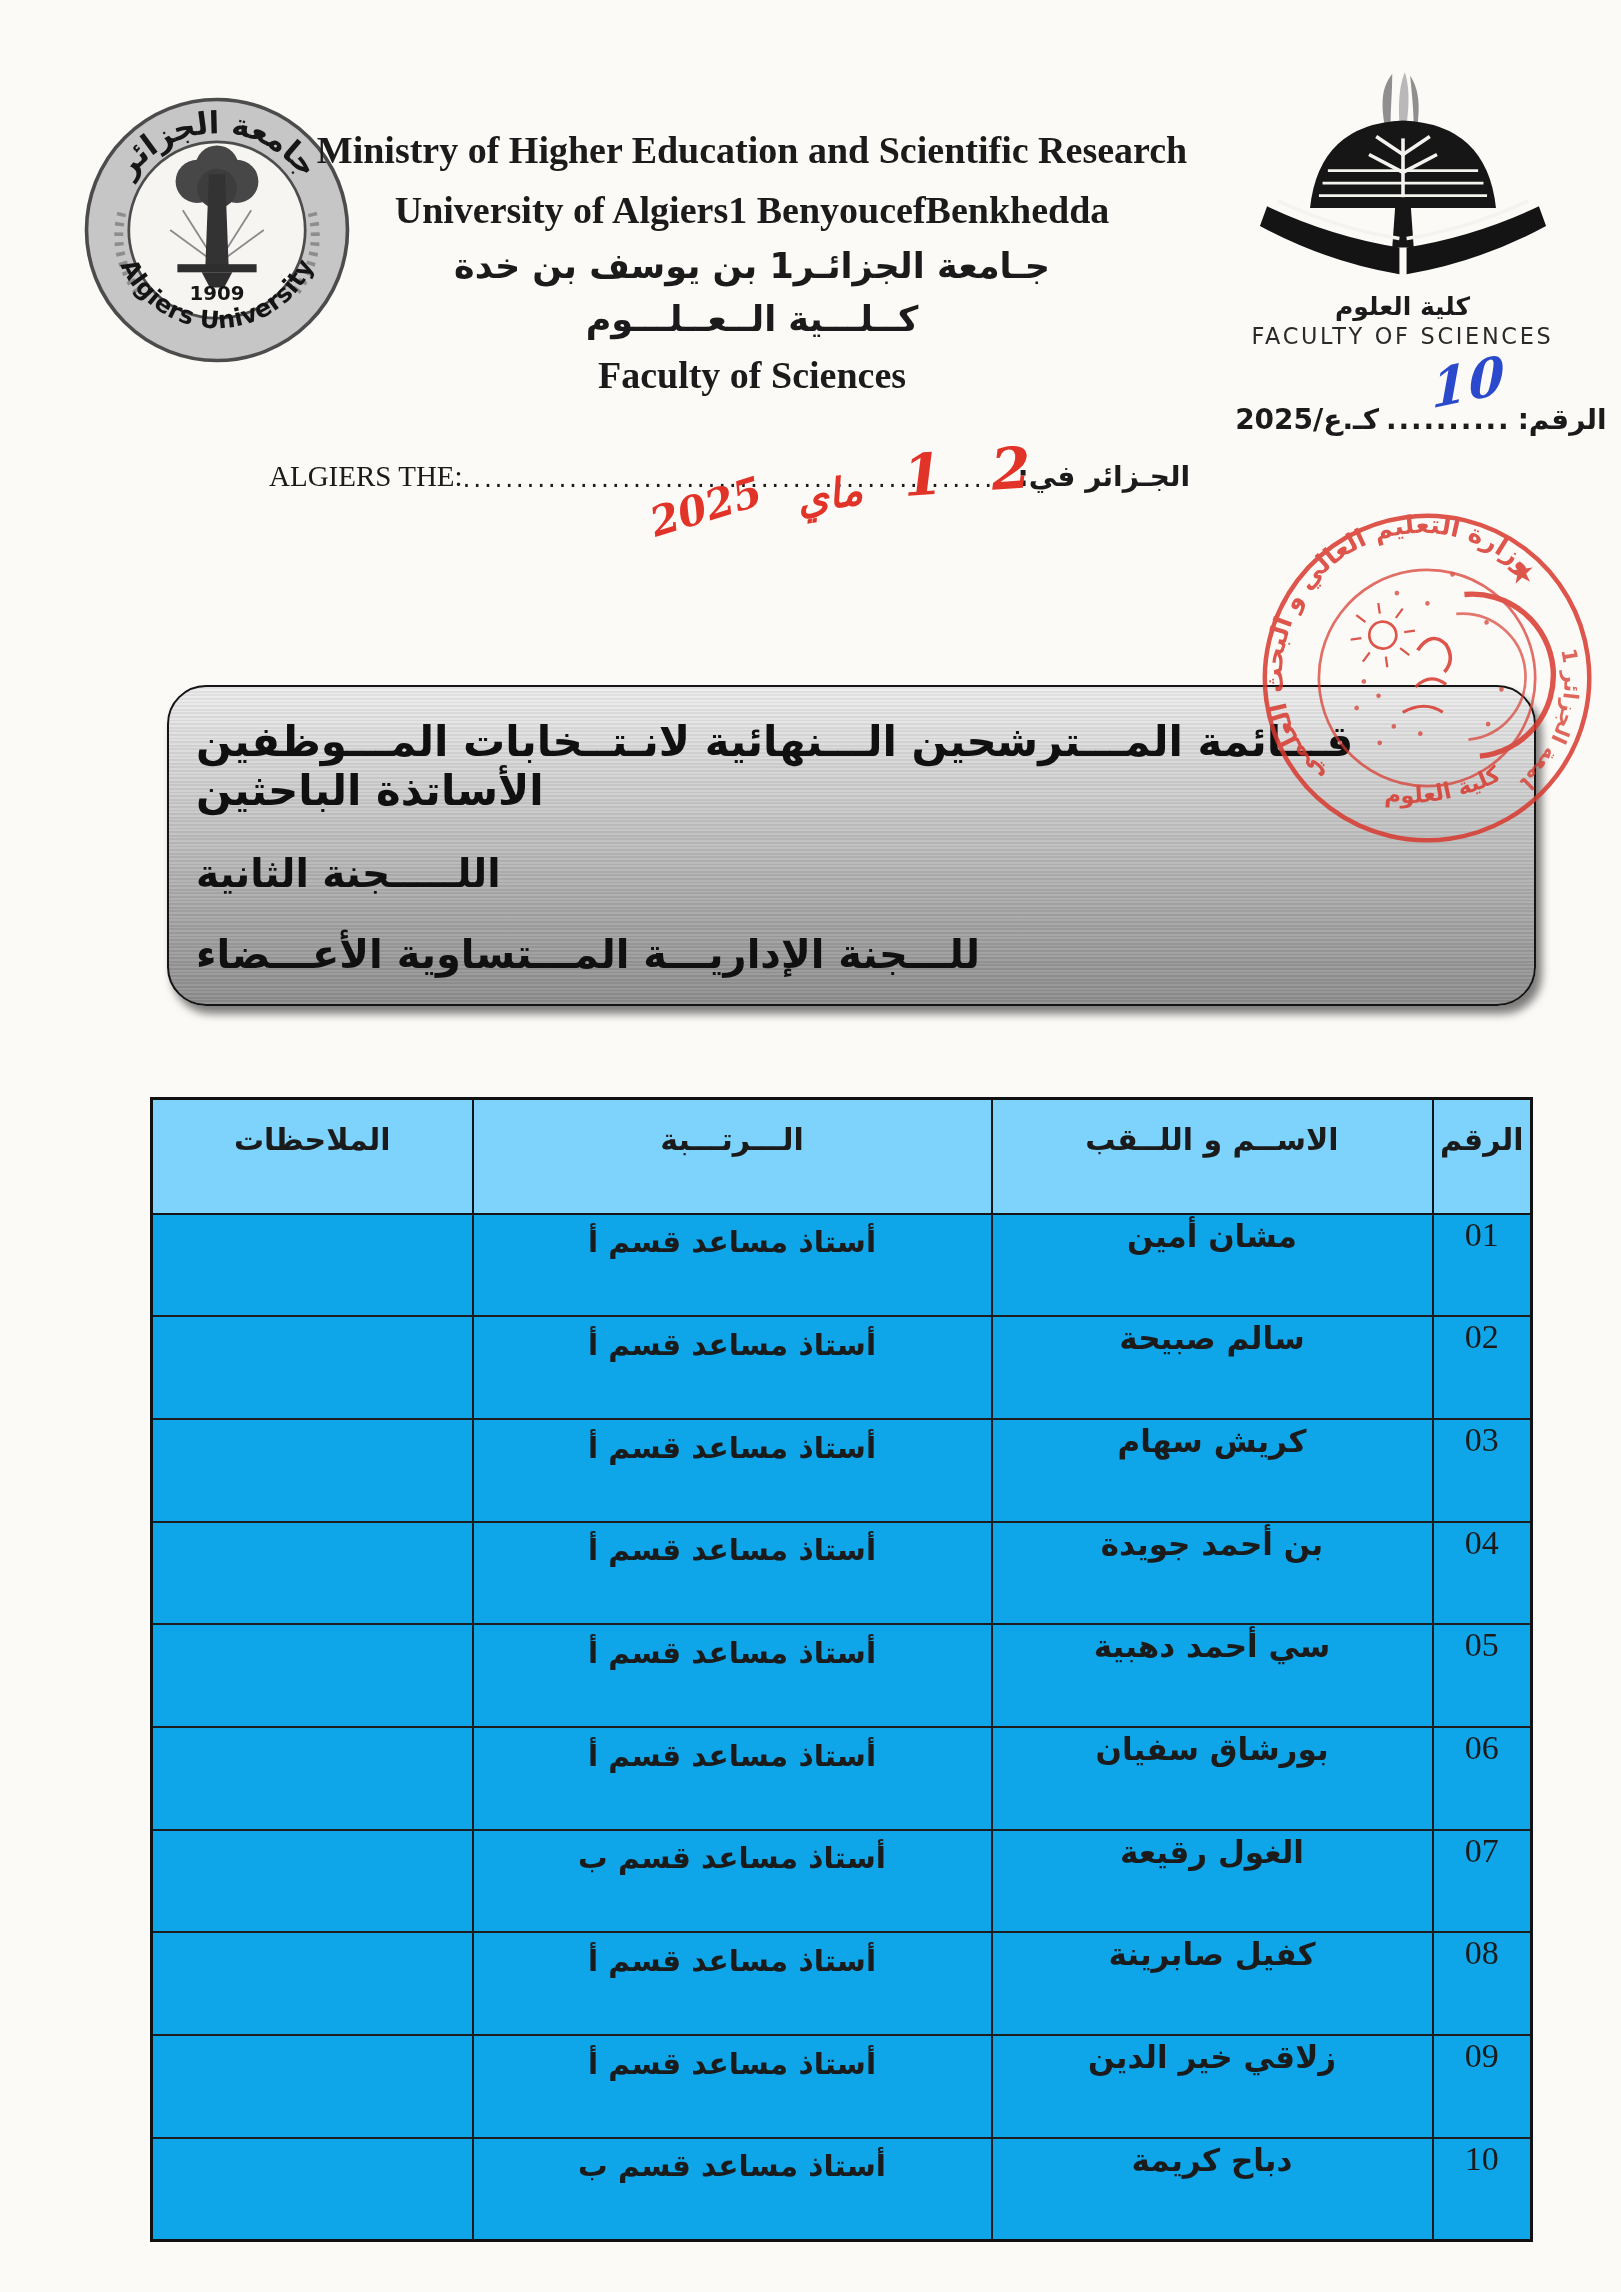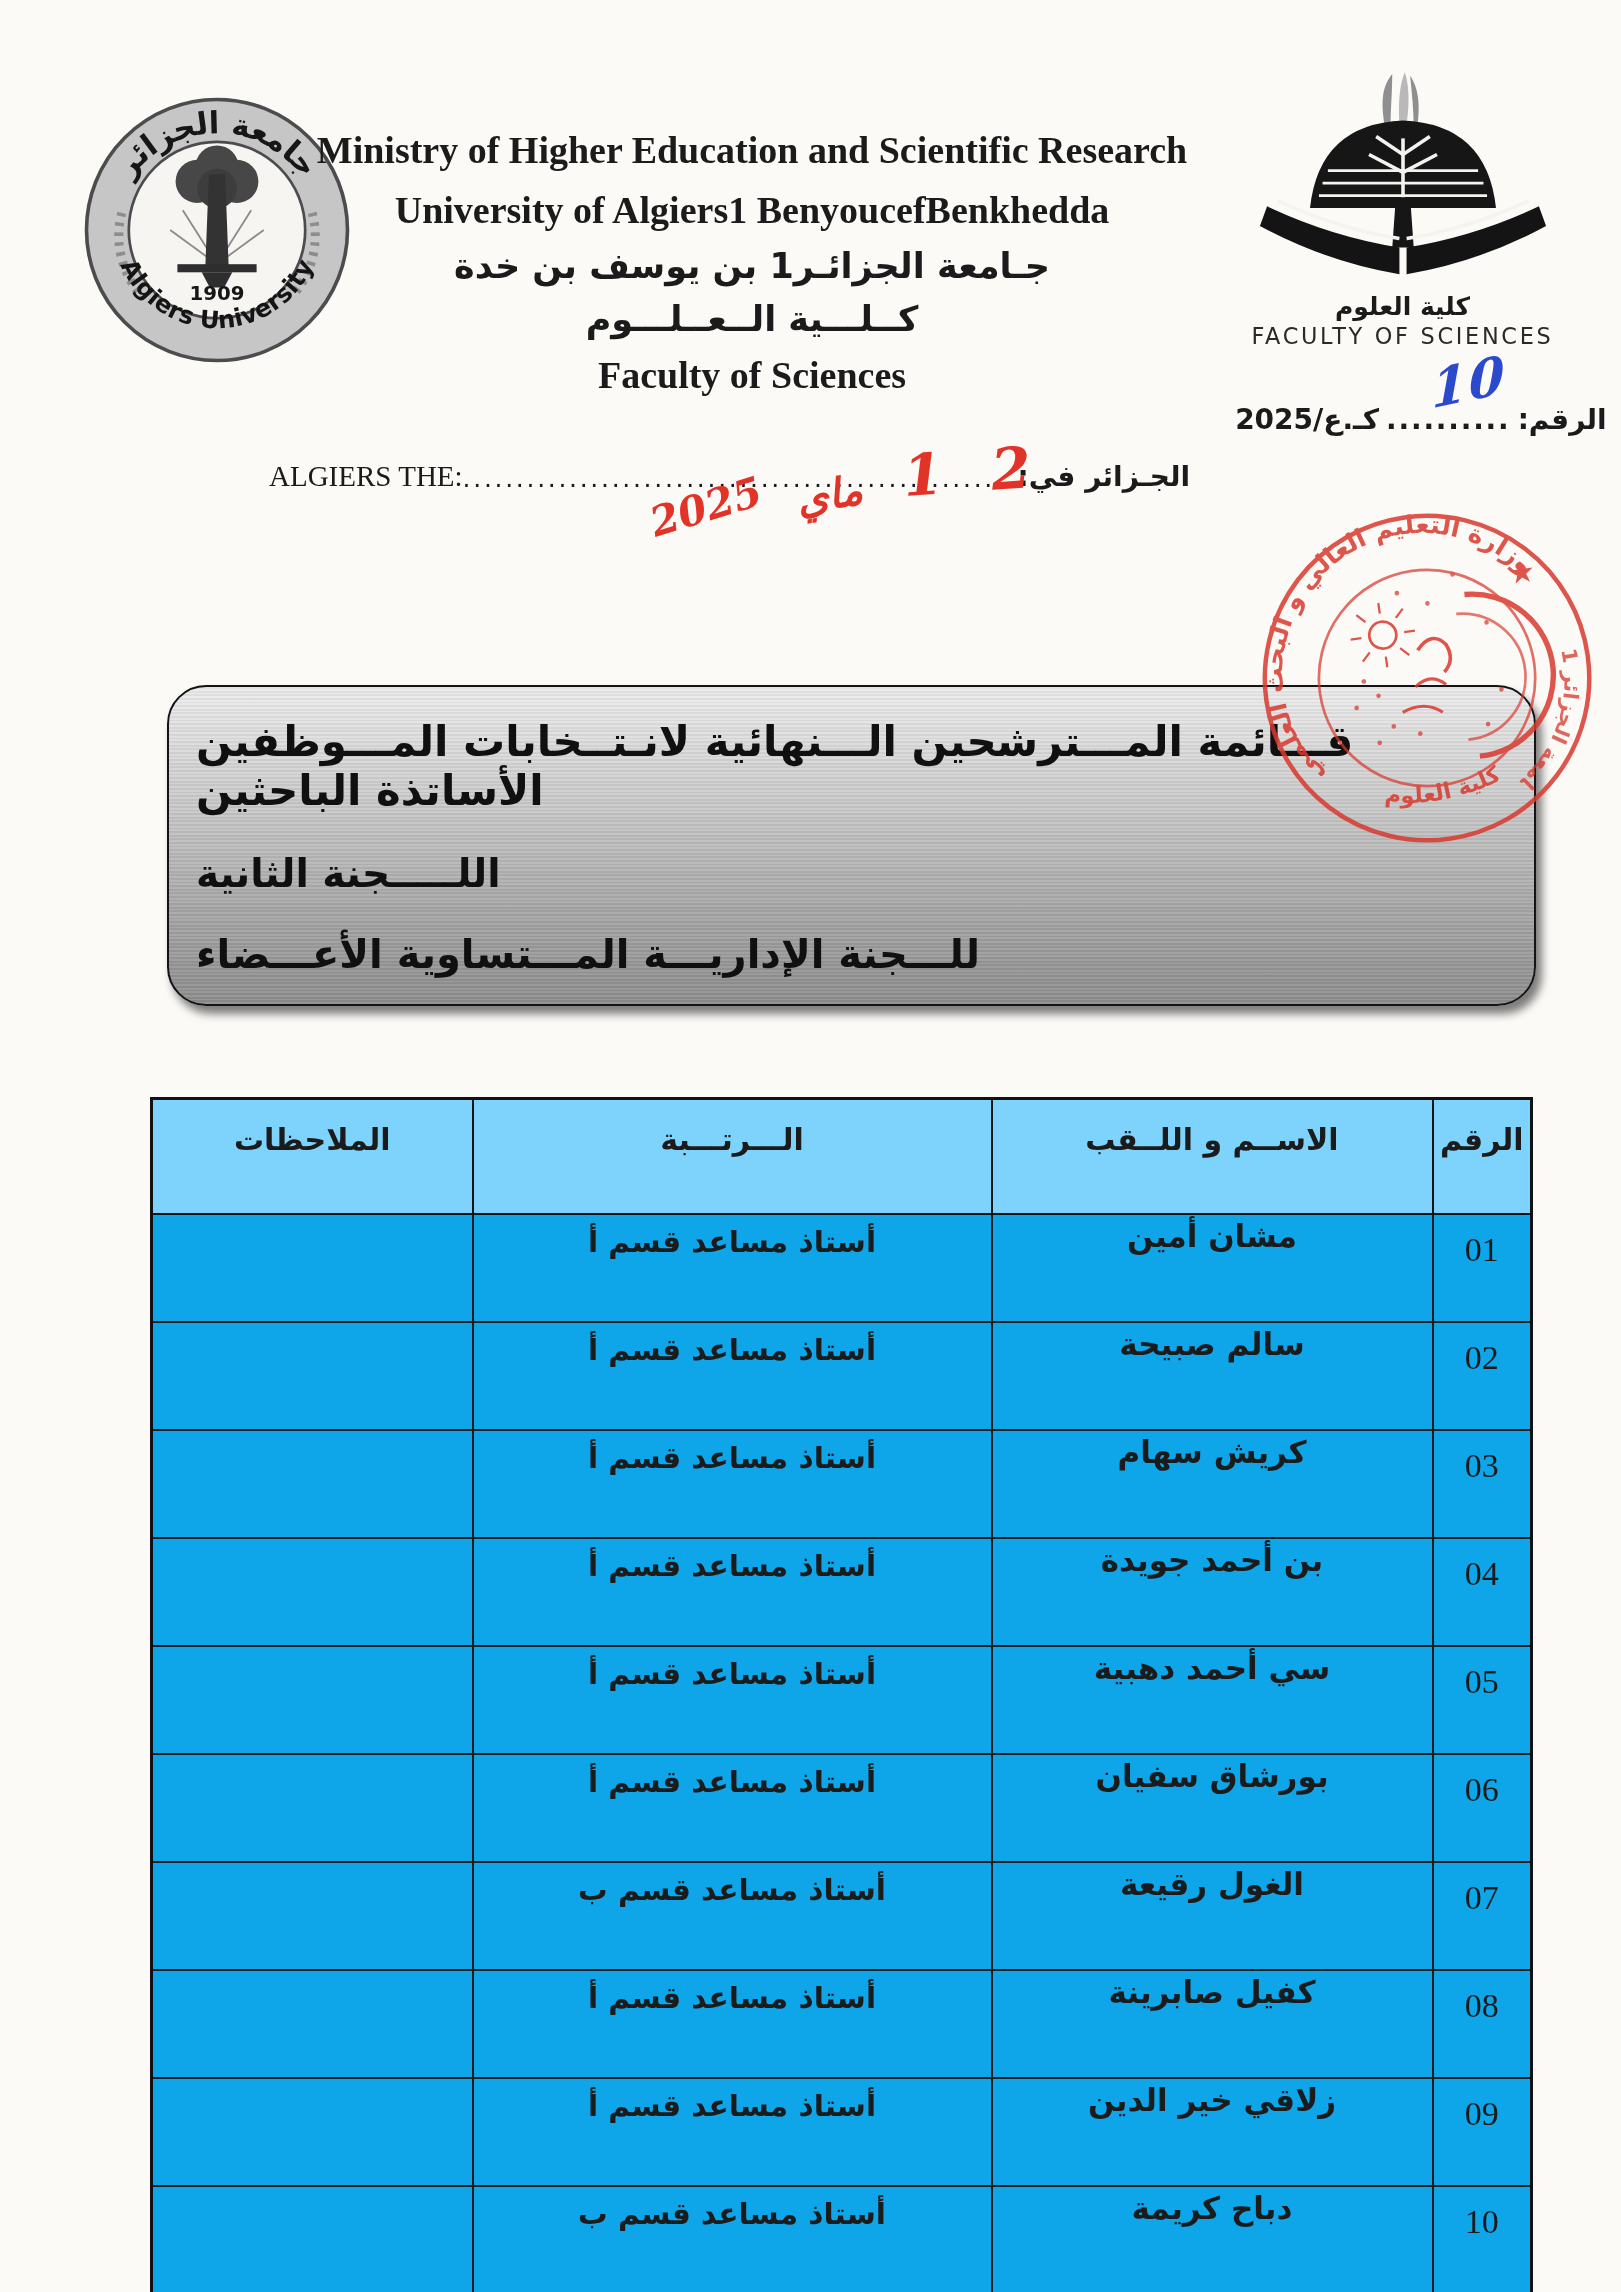--- a/index.html
+++ b/index.html
@@ -45,21 +45,21 @@
           padding:30px 27px 27px;text-align:left;direction:rtl;z-index:2;}
   .banner-line{font-weight:bold;color:#101010;}
   .bl1{font-size:42px;} .bl2{font-size:40px;} .bl3{font-size:39px;}
   
   .tbl{position:absolute;left:150px;top:1097px;width:1379px;border-collapse:collapse;
        direction:rtl;table-layout:fixed;border:3.6px solid #111;}
   .tbl th{background:#7dd3fc;border:2.7px solid #151515;font-size:30px;font-weight:bold;
           height:90px;vertical-align:top;padding-top:21.5px;}
   .tbl td{border:2.7px solid #1d1d1d;height:89px;vertical-align:top;text-align:center;
           background:#0ea5e9;}
-  td.c-num{font-family:"Liberation Serif","DejaVu Serif",serif;font-size:34px;padding-top:16px;}
+  td.c-num{font-family:"Liberation Serif","DejaVu Serif",serif;font-size:34px;}
   td.c-name{font-weight:bold;font-size:31px;padding-top:3px;}
   td.c-rank{font-weight:bold;font-size:29.6px;padding-top:10.7px;}
   .stamp text, .seal text{font-family:"DejaVu Sans",sans-serif;}
 </style>
 </head>
 <body>
 
 <div class="page">
 
   <svg class="seal" viewBox="0 0 300 300">

